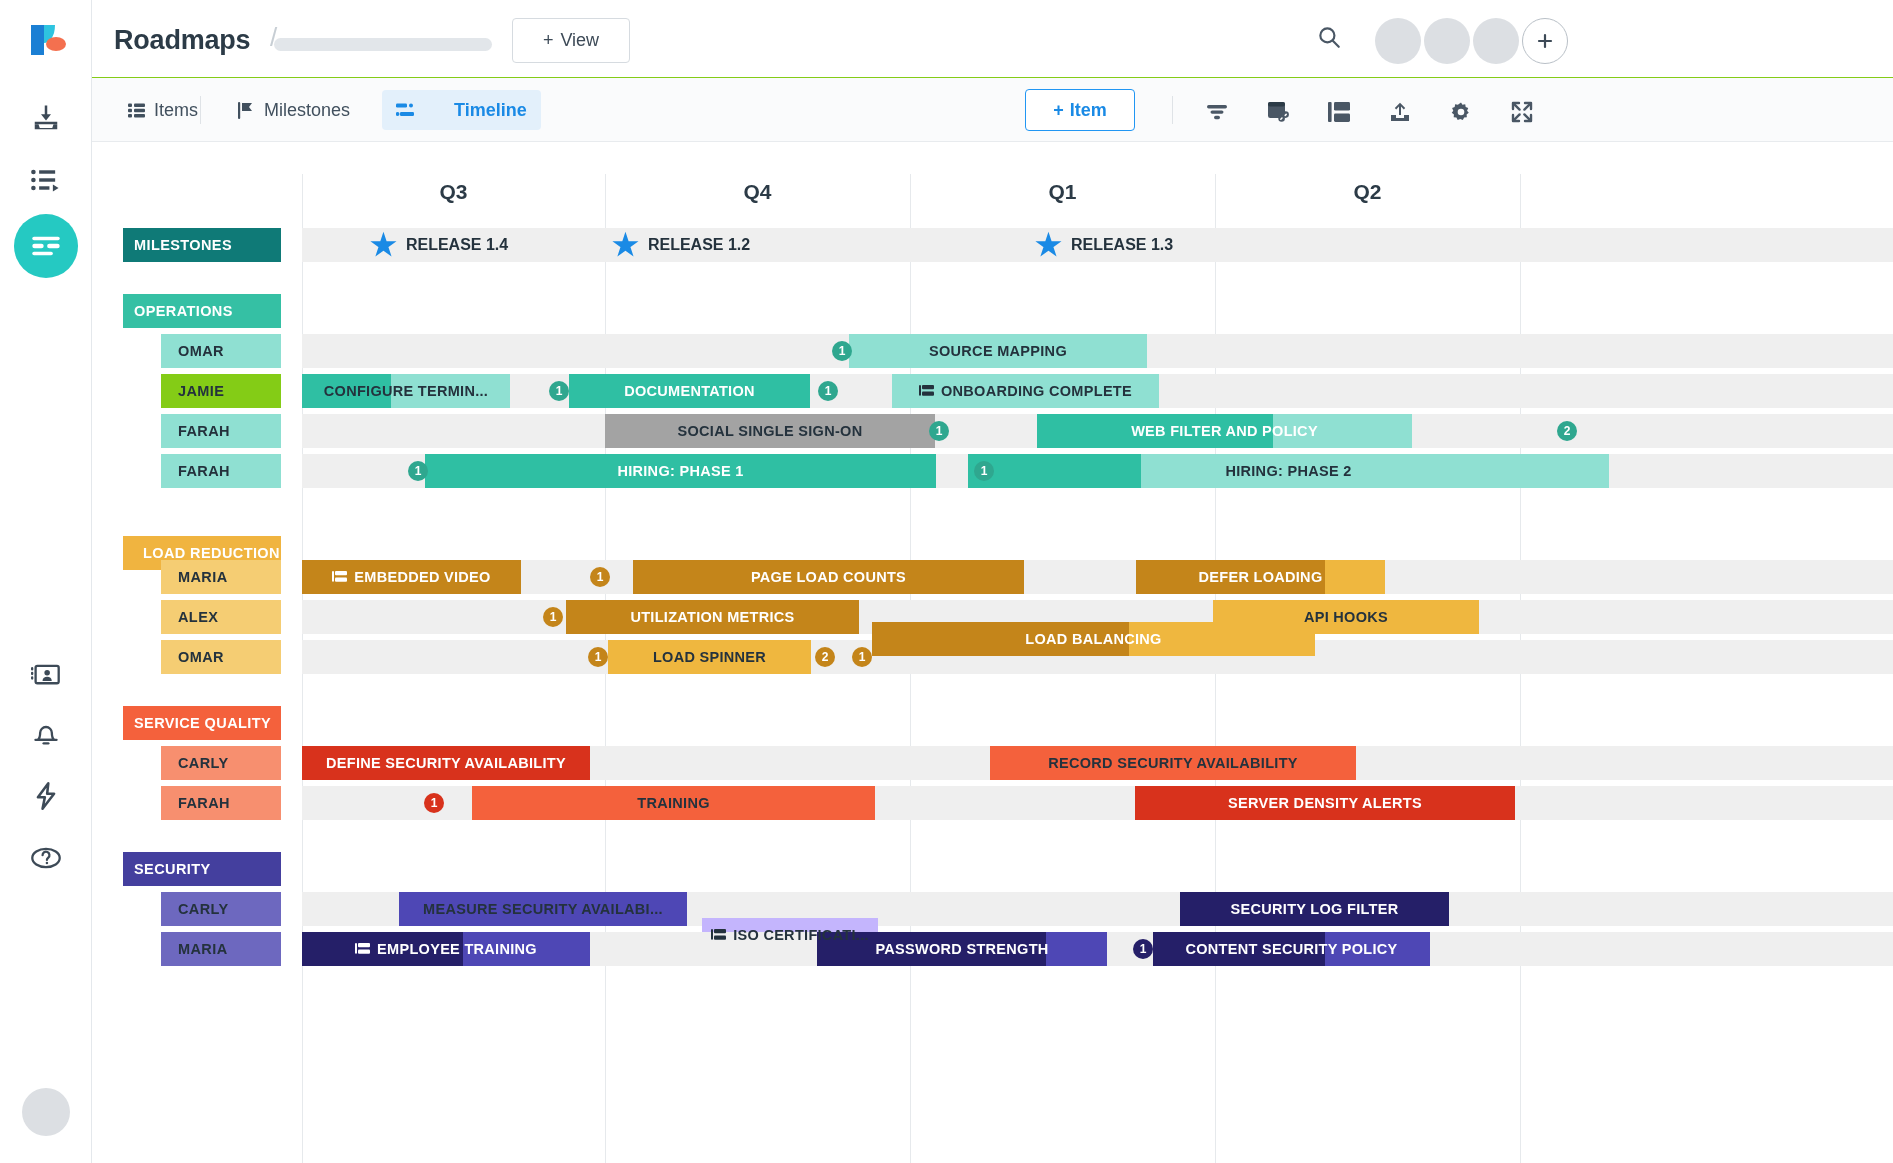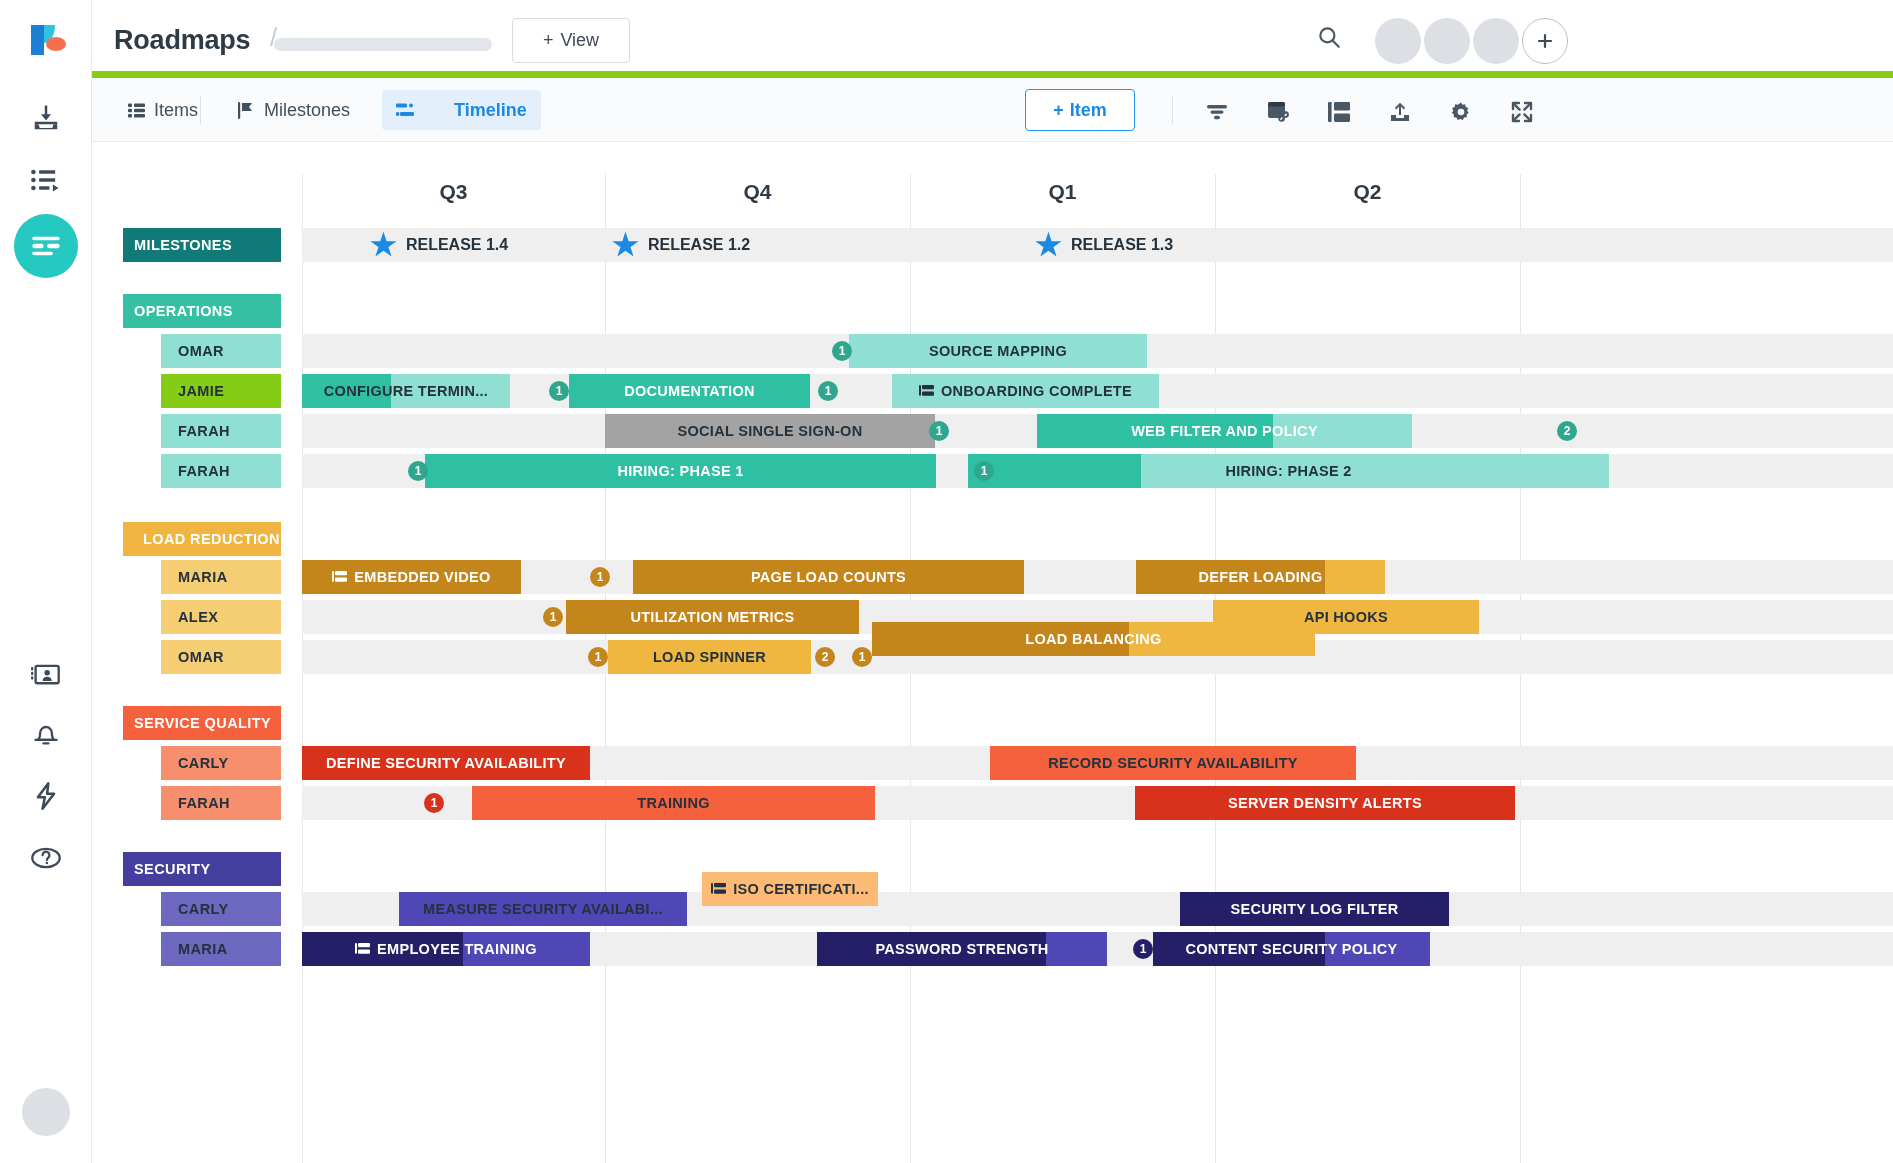--- a/index.html
+++ b/index.html
@@ -14,21 +14,21 @@
   .rail-ico { position:absolute; left:14px; width:64px; height:64px;
     display:flex; align-items:center; justify-content:center; color:#3d4a57; }
   .rail-ico.active { background:#25c9c2; border-radius:32px; color:#fff; }
   .rail-avatar { position:absolute; left:22px; top:1088px; width:48px; height:48px;
     border-radius:50%; background:#dcdfe3; }
 
   
   .card { position:absolute; left:92px; top:0; right:0; bottom:0; background:#fff; }
 
   .topbar { position:absolute; left:0; top:0; right:0; height:78px;
-    border-bottom:7px solid #84cc16; background:#fff; }
+    border-bottom:1px solid #84cc16; background:#fff; }
   .title { position:absolute; left:22px; top:25px; font-size:27px; font-weight:700;
     color:#2c3b47; letter-spacing:-.2px; }
   .slash { position:absolute; left:178px; top:22px; font-size:26px; color:#c7ced4; }
   .crumb-ph { position:absolute; left:182px; top:38px; width:218px; height:13px;
     border-radius:7px; background:#e2e6ea; }
   .viewbtn { position:absolute; left:420px; top:18px; width:118px; height:45px;
     border:1px solid #d6dbe0; border-radius:4px; background:#fff; color:#3d4a57;
     font-size:18px; display:flex; align-items:center; justify-content:center; gap:7px; }
   .search-ic { position:absolute; left:1224px; top:24px; color:#4a5765; }
   .hav { position:absolute; top:18px; width:46px; height:46px; border-radius:50%;
@@ -378,21 +378,21 @@
           </span>
         </div>
         <div class="badge" style="left: 316px; top: 319px; background: rgb(47, 167, 143);">1</div>
         <div class="bar" style="left: 876px; top: 312px; width: 641px; background: rgb(143, 224, 210);">
           <div class="prog" style="width: 27%; background: rgb(47, 191, 163);"></div>
           <span class="btxt">
             <span>HIRING: PHASE 2</span>
           </span>
         </div>
         <div class="badge" style="left: 882px; top: 319px; background: rgb(47, 167, 143);">1</div>
-        <div class="lbl grp" style="top: 380px; background: rgb(240, 180, 64); padding-left: 20px;">LOAD REDUCTION</div>
+        <div class="lbl grp" style="top: 394px; background: rgb(240, 180, 64); padding-left: 20px;">LOAD REDUCTION</div>
         <div class="lbl asg" style="top: 418px; background: rgb(245, 205, 115);">MARIA</div>
         <div class="track" style="top: 418px;"></div>
         <div class="bar lt" style="left: 210px; top: 418px; width: 219px; background: rgb(239, 183, 63);">
           <div class="prog" style="width: 100%; background: rgb(196, 133, 26);"></div>
           <span class="btxt">
             <span>
               <svg width="15" height="13" viewBox="0 0 15 13" fill="currentColor" style="flex:0 0 auto">
                 <rect x="3" y="0" width="12" height="4.2" rx="1"></rect>
                 <rect x="3" y="6.6" width="12" height="4.2" rx="1"></rect>
                 <rect x="0" y="0" width="2" height="10.8" rx="1"></rect>
@@ -473,21 +473,21 @@
           </span>
         </div>
         <div class="lbl grp" style="top: 710px; background: rgb(68, 63, 158);">SECURITY</div>
         <div class="lbl asg" style="top: 750px; background: rgb(109, 104, 191);">CARLY</div>
         <div class="track" style="top: 750px;"></div>
         <div class="bar" style="left: 307px; top: 750px; width: 288px; background: rgb(78, 71, 181);">
           <span class="btxt">
             <span>MEASURE SECURITY AVAILABI...</span>
           </span>
         </div>
-        <div class="bar" style="left: 610px; top: 730px; width: 176px; background: #fdba74;">
+        <div class="bar" style="left: 610px; top: 776px; width: 176px; background: #c4b5fd;">
           <span class="btxt">
             <span>
               <svg width="15" height="13" viewBox="0 0 15 13" fill="currentColor" style="flex:0 0 auto">
                 <rect x="3" y="0" width="12" height="4.2" rx="1"></rect>
                 <rect x="3" y="6.6" width="12" height="4.2" rx="1"></rect>
                 <rect x="0" y="0" width="2" height="10.8" rx="1"></rect>
               </svg>
             </span>
             <span>ISO CERTIFICATI...</span>
           </span>

